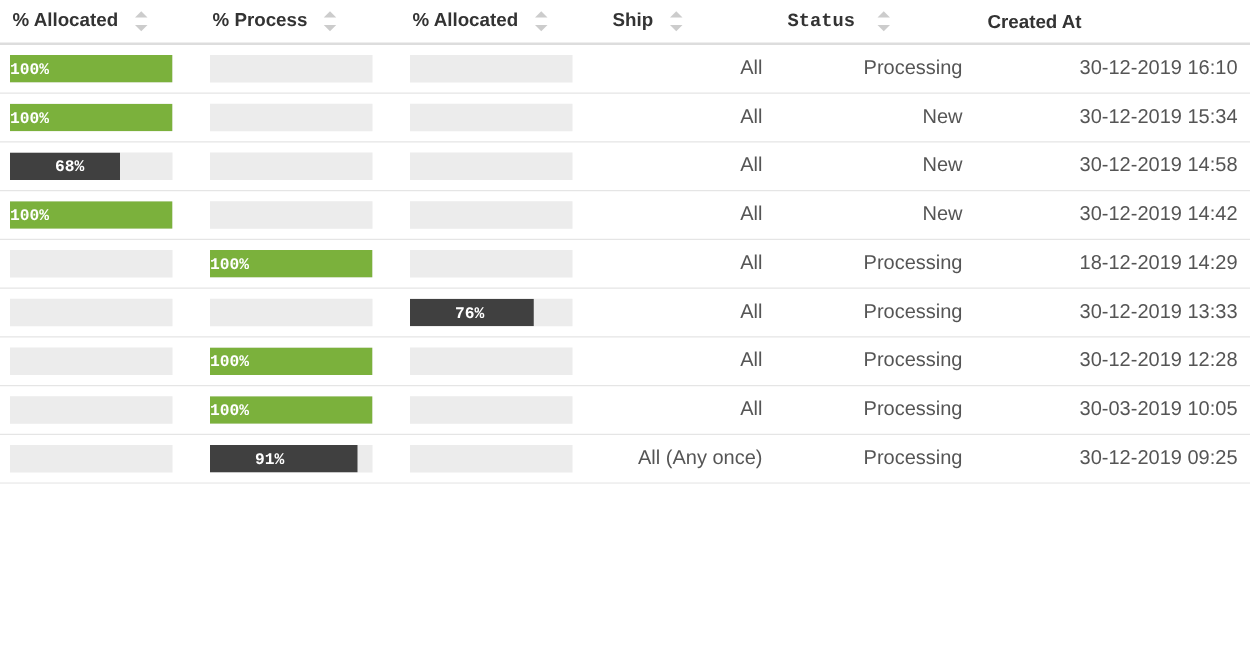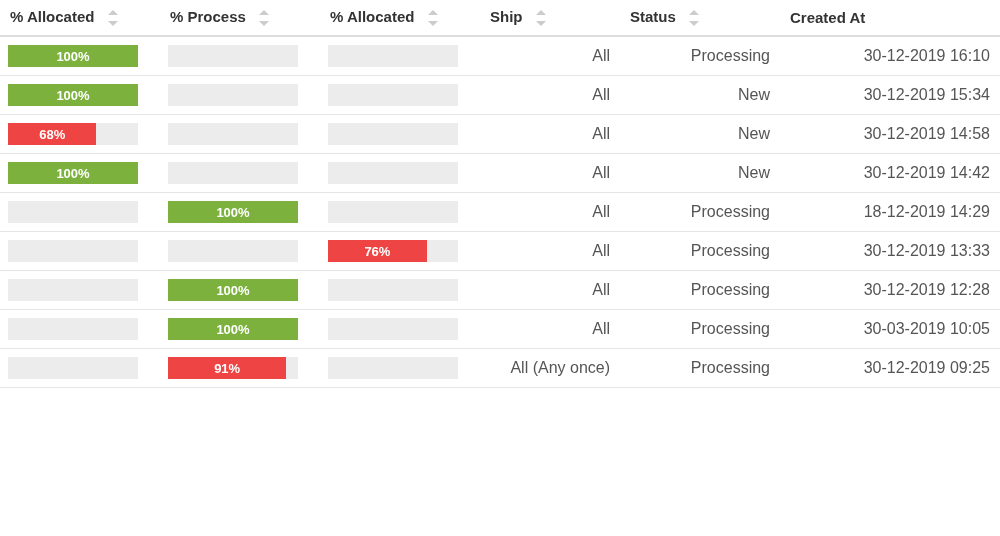--- a/index.html
+++ b/index.html
@@ -75,39 +75,41 @@
       height: 22px;
       background: #ececec;
       position: relative;
       overflow: hidden;
     }
     .progress-fill {
       height: 100%;
       position: relative;
       display: flex;
       align-items: center;
-      justify-content: center;
+      justify-content: flex-start;
+      font-family: Liberation Mono, monospace;
     }
     .progress-fill.green {
       background: #7bb13c;
     }
     .progress-fill.orange {
-      background: #ef4444;
+      background: #404040;
+      padding-left: 36px;
     }
     .progress-label {
       color: #fff;
       font-weight: bold;
       font-size: 13px;
       white-space: nowrap;
     }
     .col-allocated { width: 160px; }
     .col-process { width: 160px; }
     .col-complete { width: 160px; }
     .col-ship { width: 140px; }
-    .col-status { width: 160px; }
+    .col-status { width: 160px; font-family: Liberation Mono, monospace; }
     .col-created { width: 220px; }
   </style>
 </head>
 <body>
 
 <table class="table">
   <thead>
     <tr class="header-row">
       <th class="header-cell col-allocated">
         <span>% Allocated</span>

